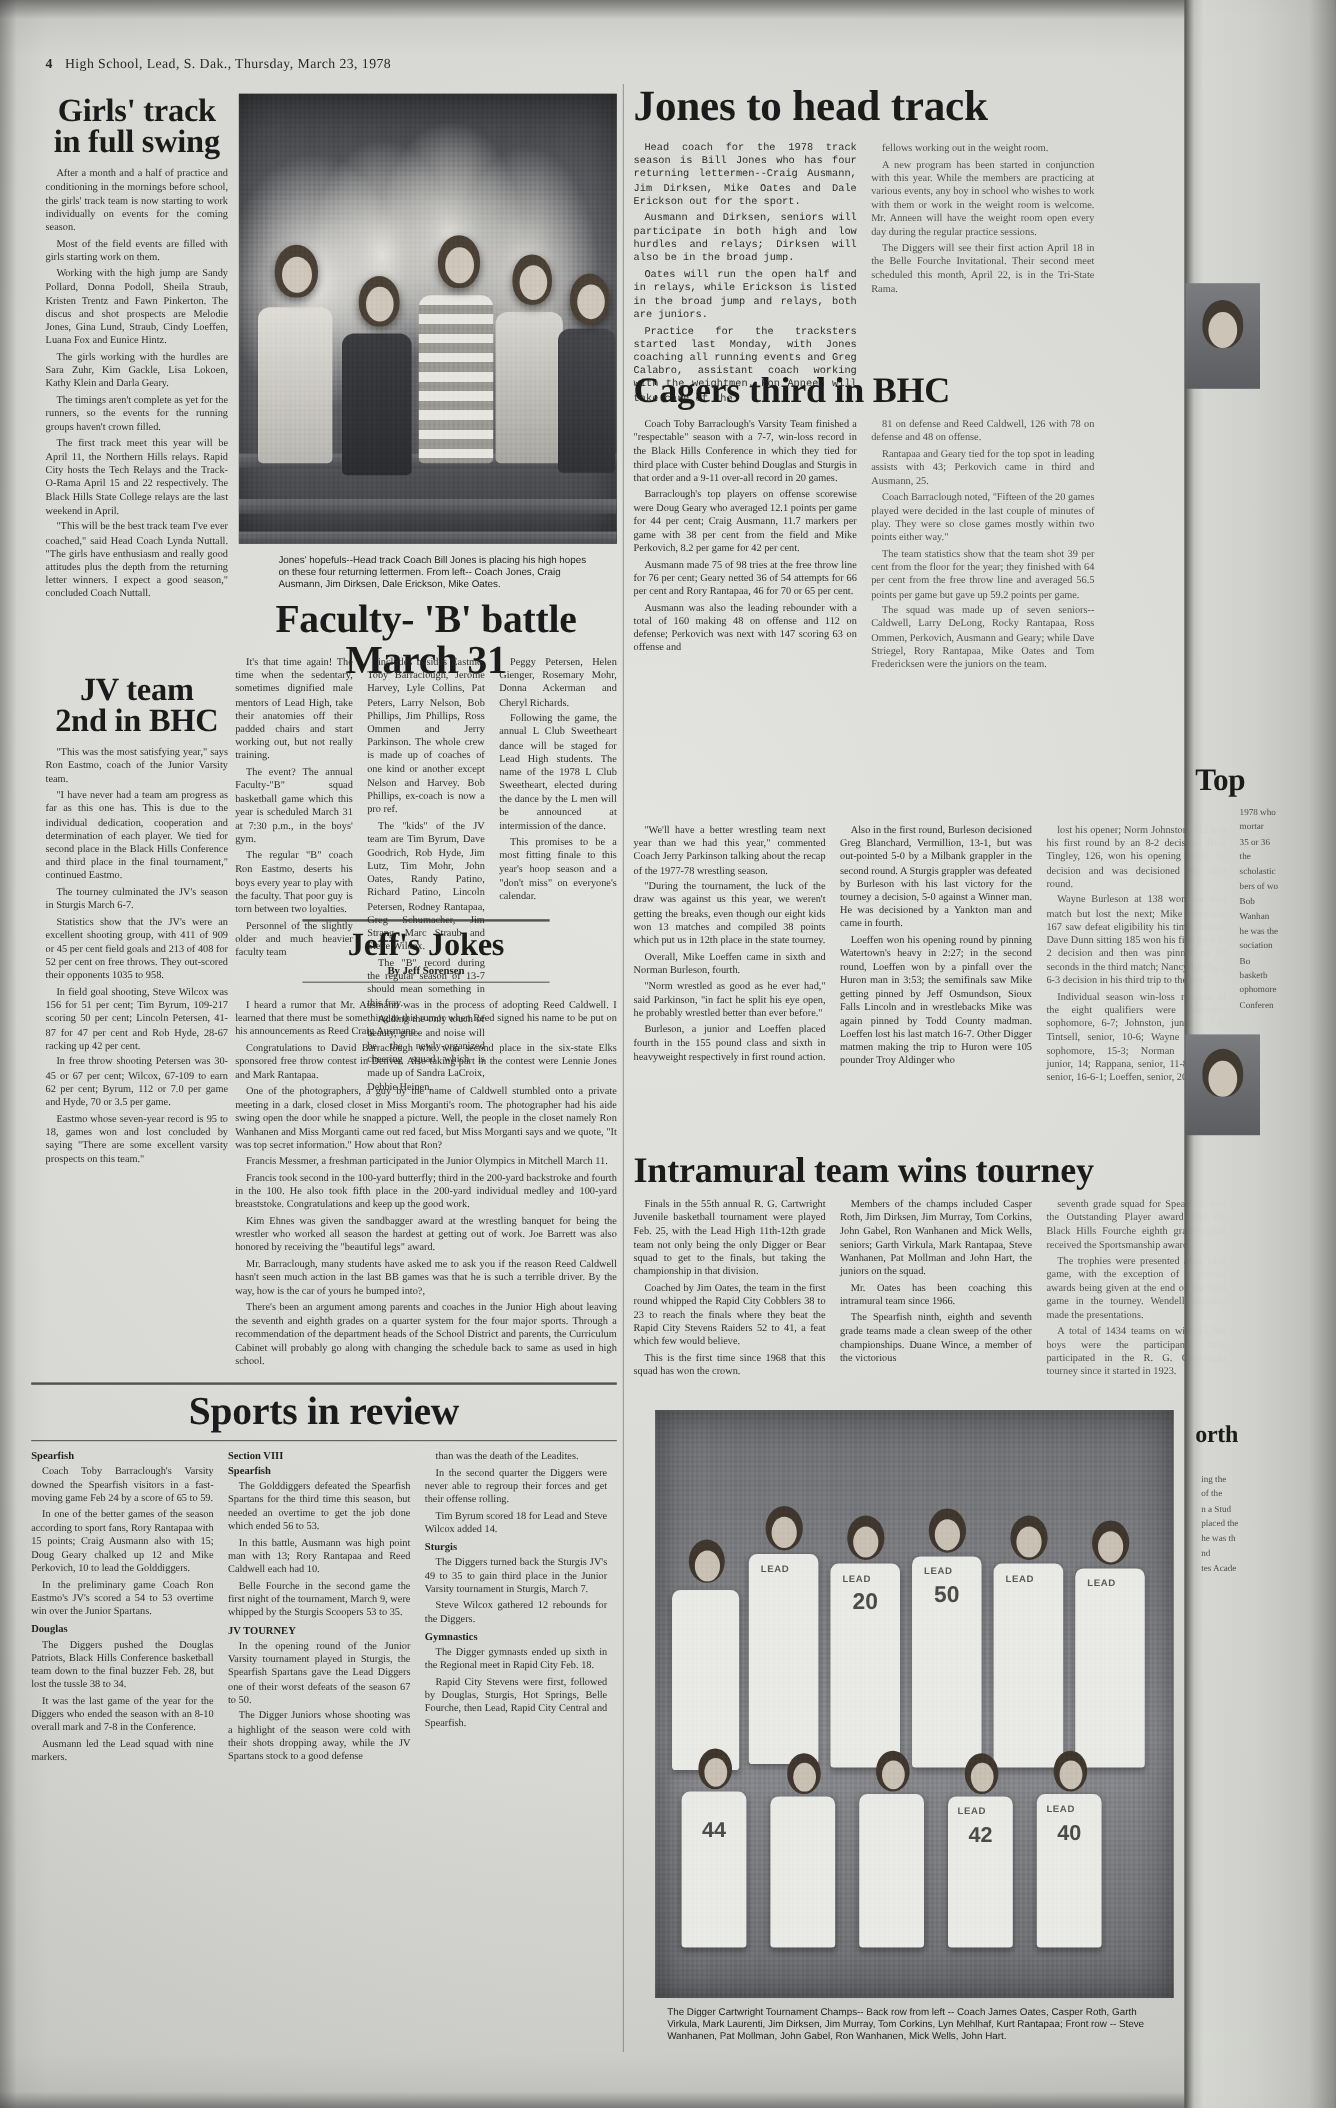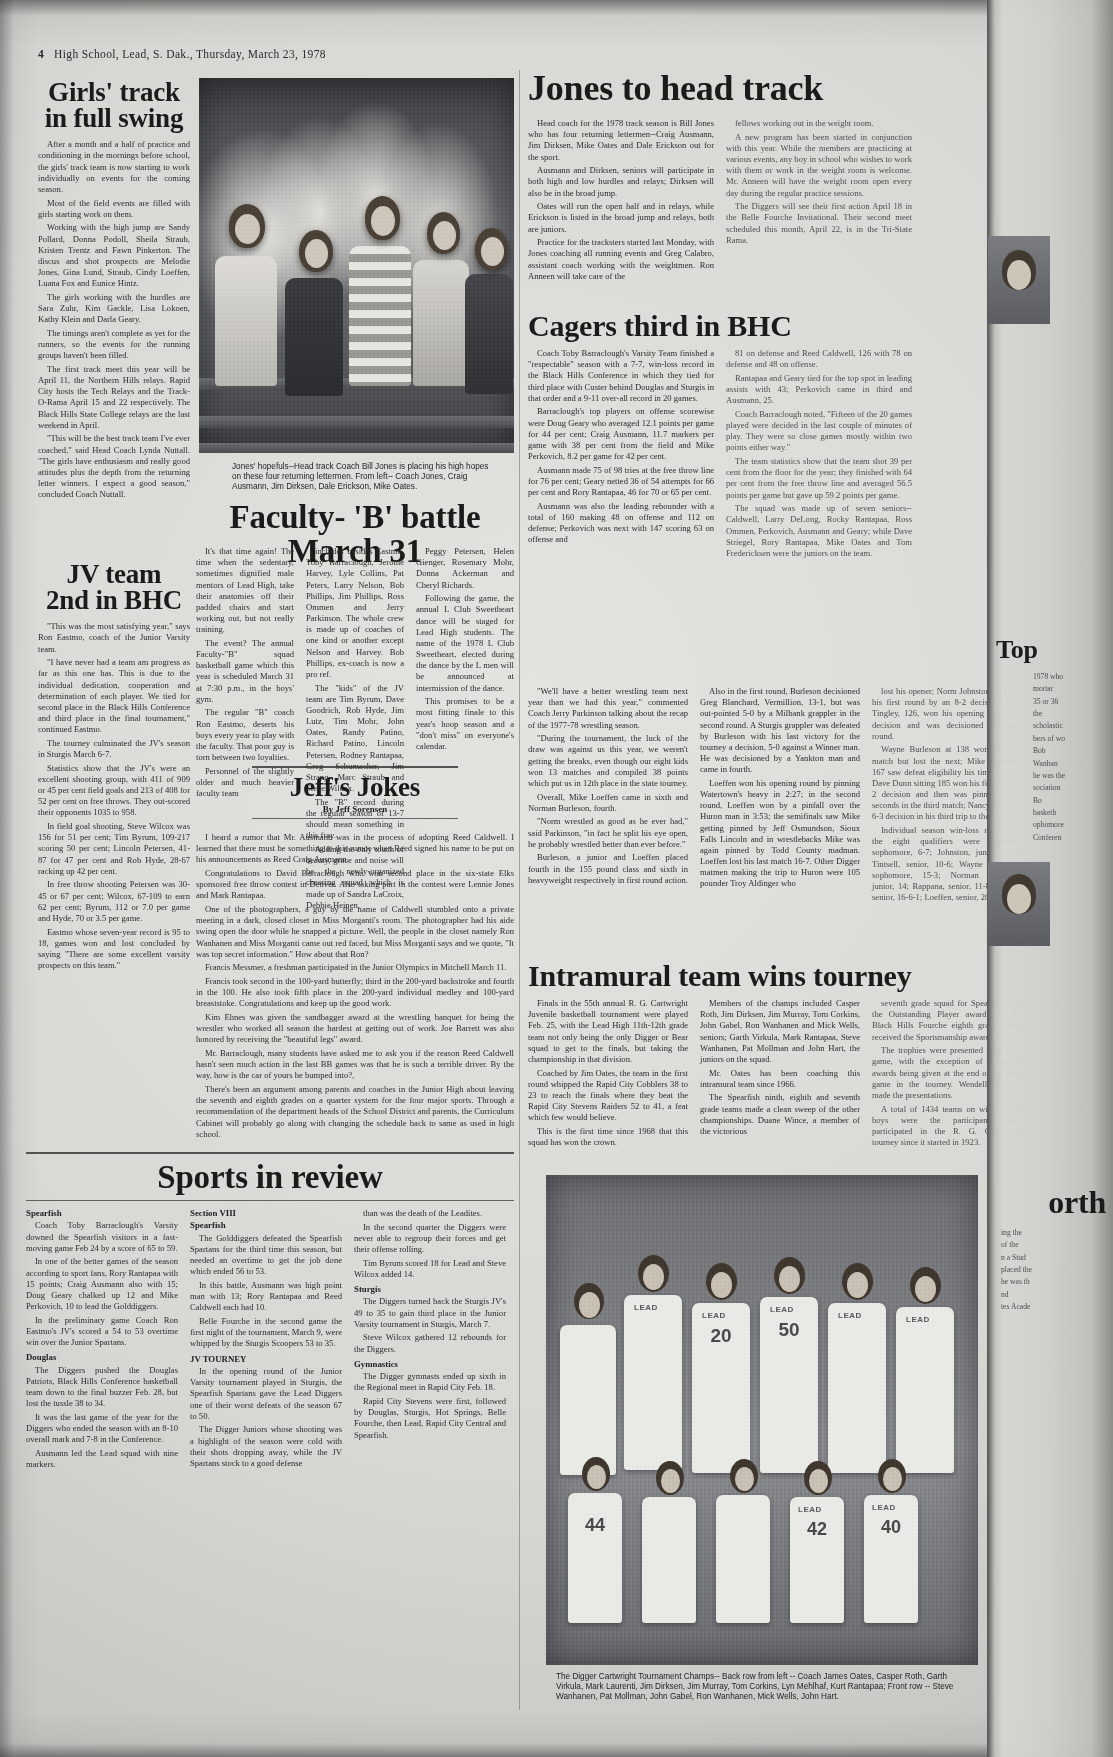--- a/index.html
+++ b/index.html
@@ -141,21 +141,21 @@
     </div>
 
     <div class="col" style="left:38px;top:78px;width:152px;">
       <div class="hl hl-lg">Girls' track</div>
       <div class="hl hl-lg" style="margin-top:-2px;">in full swing</div>
       <div class="body" style="margin-top:7px;">
         <p>After a month and a half of practice and conditioning in the mornings before school, the girls' track team is now starting to work individually on events for the coming season.</p>
         <p>Most of the field events are filled with girls starting work on them.</p>
         <p>Working with the high jump are Sandy Pollard, Donna Podoll, Sheila Straub, Kristen Trentz and Fawn Pinkerton. The discus and shot prospects are Melodie Jones, Gina Lund, Straub, Cindy Loeffen, Luana Fox and Eunice Hintz.</p>
         <p>The girls working with the hurdles are Sara Zuhr, Kim Gackle, Lisa Lokoen, Kathy Klein and Darla Geary.</p>
-        <p>The timings aren't complete as yet for the runners, so the events for the running groups haven't been filled.</p>
+        <p>The timings aren't complete as yet for the runners, so the events for the running groups haven't crown filled.</p>
         <p>The first track meet this year will be April 11, the Northern Hills relays. Rapid City hosts the Tech Relays and the Track-O-Rama April 15 and 22 respectively. The Black Hills State College relays are the last weekend in April.</p>
         <p>"This will be the best track team I've ever coached," said Head Coach Lynda Nuttall. "The girls have enthusiasm and really good attitudes plus the depth from the returning letter winners. I expect a good season," concluded Coach Nuttall.</p>
       </div>
     </div>
 
     <div class="col" style="left:38px;top:560px;width:152px;">
       <div class="hl hl-lg">JV team</div>
       <div class="hl hl-lg" style="margin-top:-2px;">2nd in BHC</div>
       <div class="body" style="margin-top:7px;">
         <p>"This was the most satisfying year," says Ron Eastmo, coach of the Junior Varsity team.</p>
@@ -273,21 +273,21 @@
       <div class="subhead">Gymnastics</div>
       <p>The Digger gymnasts ended up sixth in the Regional meet in Rapid City Feb. 18.</p>
       <p>Rapid City Stevens were first, followed by Douglas, Sturgis, Hot Springs, Belle Fourche, then Lead, Rapid City Central and Spearfish.</p>
     </div>
 
     <div class="vrule" style="left:519px;top:70px;height:1640px;"></div>
 
     <div class="col" style="left:528px;top:70px;width:455px;">
       <div class="hl hl-xl" style="text-align:left;font-size:36px;">Jones to head track</div>
     </div>
-    <div class="col body" style="left:528px;top:118px;width:186px;">
+    <div class="col body" style="left:528px;top:118px;width:186px;font-family:Liberation Mono, monospace;">
       <p>Head coach for the 1978 track season is Bill Jones who has four returning lettermen--Craig Ausmann, Jim Dirksen, Mike Oates and Dale Erickson out for the sport.</p>
       <p>Ausmann and Dirksen, seniors will participate in both high and low hurdles and relays; Dirksen will also be in the broad jump.</p>
       <p>Oates will run the open half and in relays, while Erickson is listed in the broad jump and relays, both are juniors.</p>
       <p>Practice for the tracksters started last Monday, with Jones coaching all running events and Greg Calabro, assistant coach working with the weightmen. Ron Anneen will take care of the</p>
     </div>
     <div class="col body faded" style="left:726px;top:118px;width:186px;">
       <p>fellows working out in the weight room.</p>
       <p>A new program has been started in conjunction with this year. While the members are practicing at various events, any boy in school who wishes to work with them or work in the weight room is welcome. Mr. Anneen will have the weight room open every day during the regular practice sessions.</p>
       <p>The Diggers will see their first action April 18 in the Belle Fourche Invitational. Their second meet scheduled this month, April 22, is in the Tri-State Rama.</p>
     </div>
@@ -405,21 +405,21 @@
 
       <div class="ph-grain"></div>
     </div>
     <div class="caption" style="position:absolute;left:556px;top:1672px;width:420px;">The Digger Cartwright Tournament Champs-- Back row from left -- Coach James Oates, Casper Roth, Garth Virkula, Mark Laurenti, Jim Dirksen, Jim Murray, Tom Corkins, Lyn Mehlhaf, Kurt Rantapaa; Front row -- Steve Wanhanen, Pat Mollman, John Gabel, Ron Wanhanen, Mick Wells, John Hart.</div>
 
     <div class="rightstrip"></div>
     <div class="col" style="left:996px;top:636px;width:110px;">
       <div class="hl hl-lg" style="text-align:left;font-size:26px;">Top</div>
     </div>
     <div class="col" style="left:996px;top:1186px;width:110px;">
-      <div class="hl hl-lg" style="text-align:right;font-size:32px;">orth</div>
+      <div class="hl hl-lg" style="text-align:left;font-size:20px;">orth</div>
     </div>
     <div class="col body faded" style="left:992px;top:672px;width:106px;font-size:7.6px;padding-left:32px;">
       <p>1978 who</p>
       <p>mortar</p>
       <p>35 or 36</p>
       <p>the</p>
       <p>scholastic</p>
       <p>bers of wo</p>
       <p>Bob</p>
       <p>Wanhan</p>

